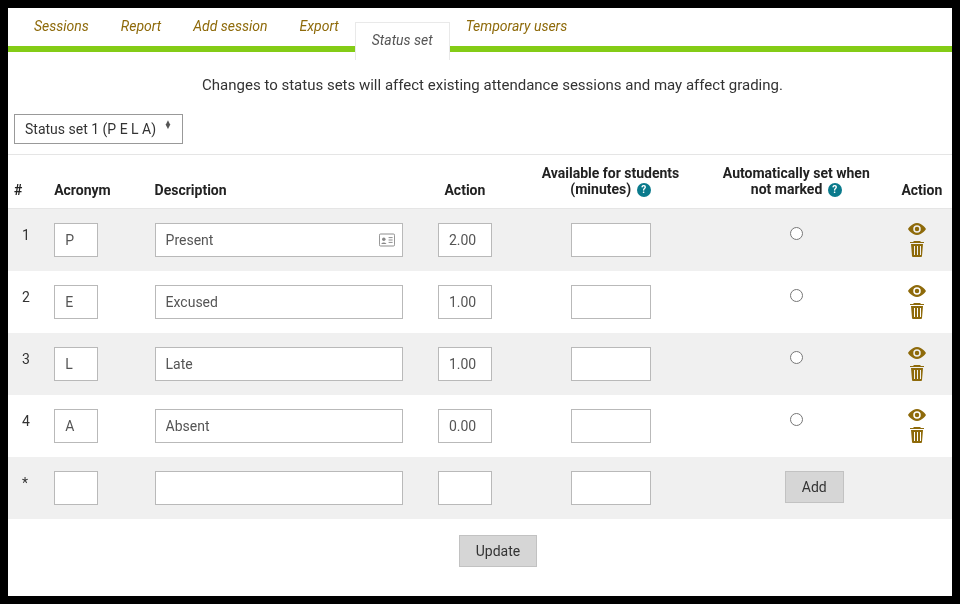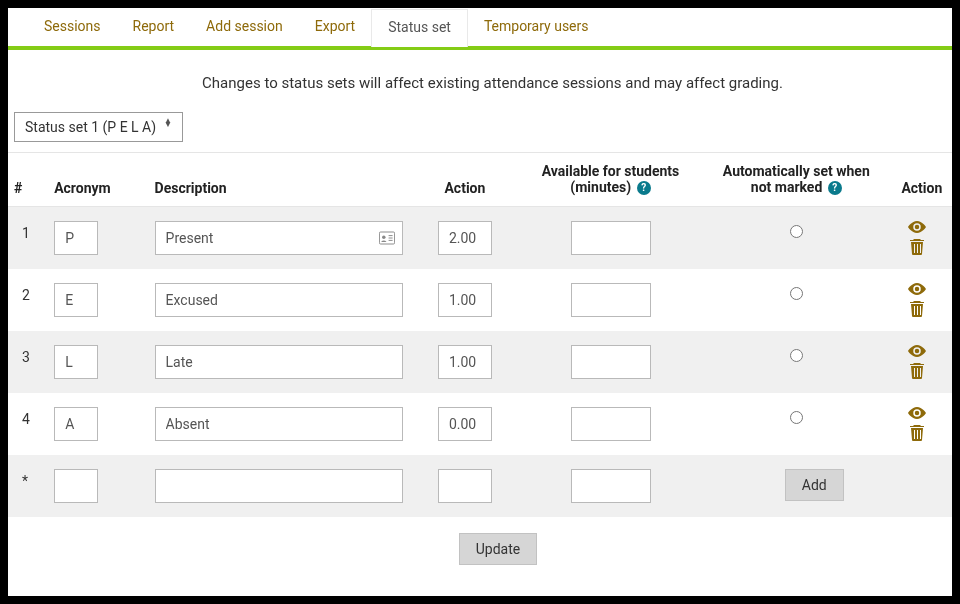--- a/index.html
+++ b/index.html
@@ -17,37 +17,38 @@
     }
     .page {
       background: #fff;
       width: 100%;
       height: 100%;
       overflow: hidden;
       position: relative;
     }
     .tabs {
       display: flex;
-      border-bottom: 4px solid #84cc16;
-      padding-left: 20px;
+      border-bottom: 6px solid #84cc16;
+      padding-left: 10px;
+      font-style: italic;
     }
     .tab {
       padding: 10px 16px 12px 16px;
       font-size: 14px;
       color: #8e6a0a;
       cursor: pointer;
     }
     .tab.active {
       color: #555;
       border-left: 1px solid #e9e9e9;
       border-right: 1px solid #e9e9e9;
       border-top: 1px solid #e9e9e9;
       background: #fff;
       position: relative;
-      top: 1px;
+      top: 14px;
       padding-top: 9px;
     }
     .warning-text {
       text-align: center;
       font-size: 15px;
       color: #333;
       padding: 24px 4px 20px 0;
       margin-left: 29px;
     }
     .dropdown-wrap {

